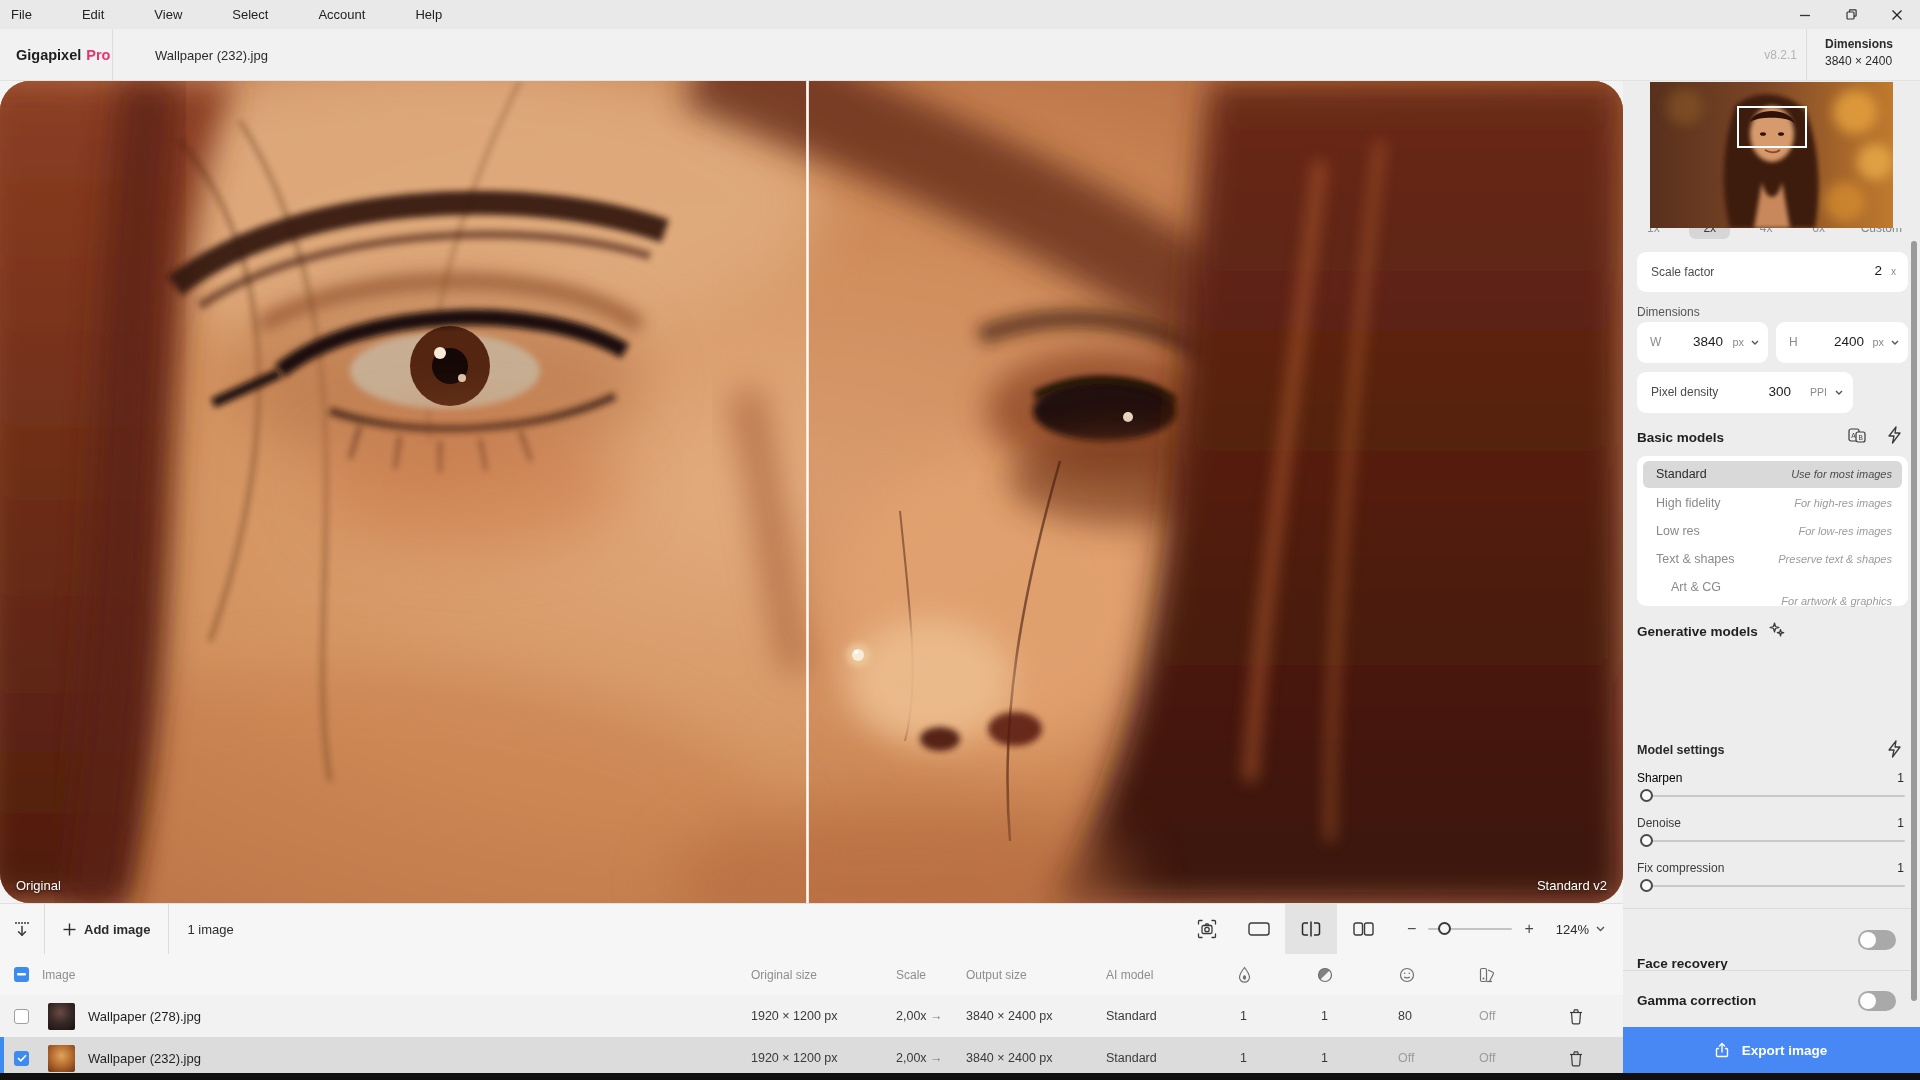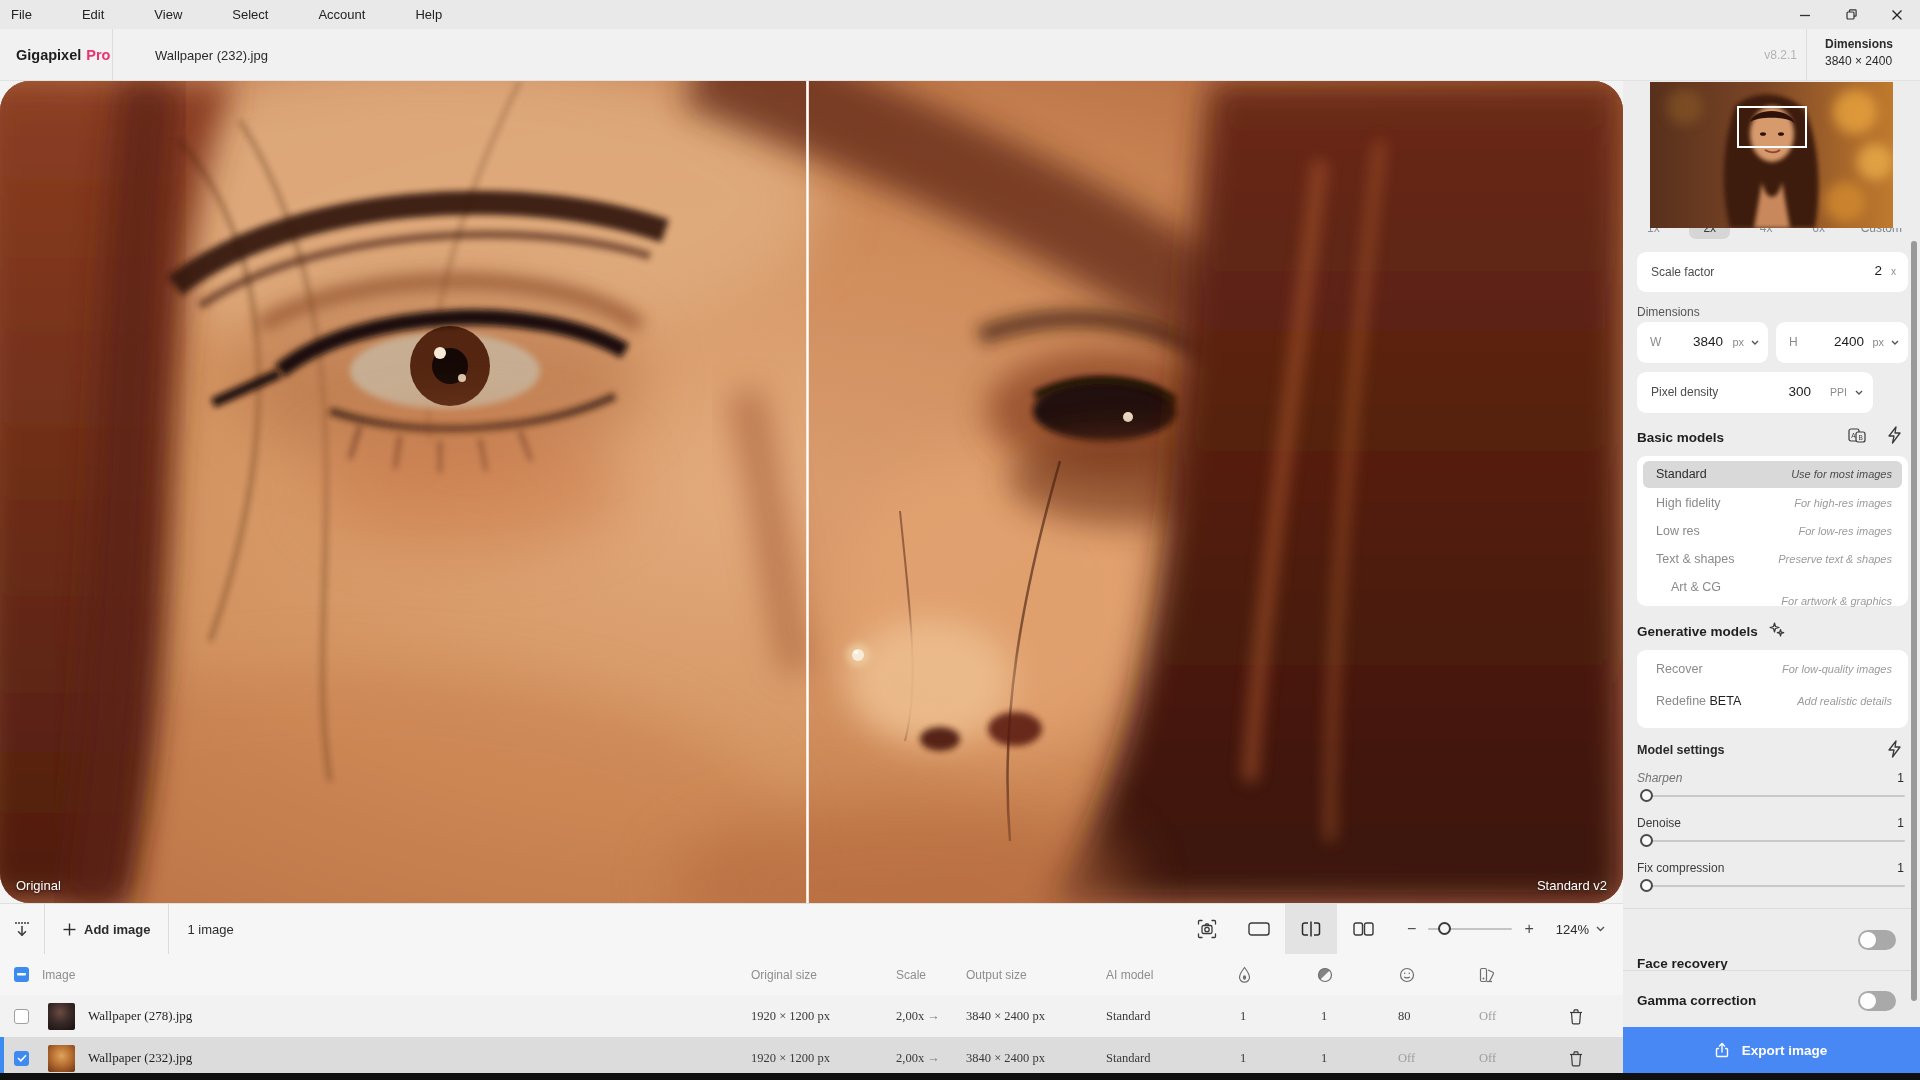--- a/index.html
+++ b/index.html
@@ -47,21 +47,21 @@
 
   
   .toolbar { left:0; top:903px; width:1623px; height:51px; background:#f6f6f6; border-top:1px solid #e0e0e0;
     display:flex; align-items:center; font-size:13px; color:#2c2c2c; }
   .tbtn { display:flex; align-items:center; gap:8px; padding:0 18px; height:51px; }
   .viewbtn { width:52px; height:51px; display:flex; align-items:center; justify-content:center; color:#3a3a3a; }
   .viewbtn.sel { background:#e3e3e3; }
 
   
   .thead { left:0; top:954px; width:1623px; height:41px; background:#f6f6f6; font-size:12px; color:#8e8e8e; }
-  .trow { left:0; width:1623px; height:42px; font-size:12.5px; color:#3a3a3a; background:#f2f2f2;font-family:Liberation Serif, serif; }
+  .trow { left:0; width:1623px; height:42px; font-size:12.5px; color:#3a3a3a; background:#f2f2f2; }
   .trow.sel { background:#dcdcdc; }
   .selbar { position:absolute; left:0; top:0; width:4px; height:42px; background:#3d8af0; }
   .cell { position:absolute; top:0; height:100%; display:flex; align-items:center; }
   .cb { width:15px; height:15px; border-radius:3px; background:#fff; border:1.5px solid #9f9f9f; }
   .cb.on { border:none; background:#3d8af0; display:flex; align-items:center; justify-content:center; }
   .thumb { width:27px; height:27px; border-radius:2px; }
   .off { color:#9c9c9c; }
   .blackstrip { left:0; top:1073px; width:1920px; height:7px; background:#101010; }
 
   .export-btn { left:1622px; top:1027px; width:298px; height:46px; background:#4788f5; color:#fff;
@@ -262,21 +262,21 @@
         </svg>
     </div>
     <div class="card" style="left:153px; top:241px; width:132px; height:41px;">
       <span class="abs slabel muted" style="left:13px; top:13px;">H</span>
       <span class="abs" style="left:58px; top:12px; font-size:13.5px; color:#1c1c1c;">2400</span>
       <span class="abs slabel muted" style="right:24px; top:14px; font-size:11px;">px</span>
       <svg class="abs caret" style="right:9px; top:18px;" width="8" height="5" viewBox="0 0 8 5" fill="none" stroke="#555" stroke-width="1.4">
           <path d="M1 1 L4 4 L7 1"></path>
         </svg>
     </div>
-    <div class="card" style="left:14px; top:291px; width:236px; height:41px;">
+    <div class="card" style="left:14px; top:291px; width:216px; height:41px;">
       <span class="abs slabel" style="left:14px; top:13px;">Pixel density</span>
       <span class="abs" style="right:62px; top:12px; font-size:13.5px; color:#1c1c1c;">300</span>
       <span class="abs slabel muted" style="right:26px; top:14px; font-size:10.5px;">PPI</span>
       <svg class="abs caret" style="right:10px; top:18px;" width="8" height="5" viewBox="0 0 8 5" fill="none" stroke="#555" stroke-width="1.4">
           <path d="M1 1 L4 4 L7 1"></path>
         </svg>
     </div>
 
     <div class="abs sheader" style="left:14px; top:349px;">Basic models</div>
     <svg class="abs" style="right:53px; top:346px;" width="19" height="17" viewBox="0 0 19 17" fill="none" stroke="#3a3a3a" stroke-width="1.2">
@@ -309,37 +309,27 @@
         <span class="abs mrow-name" style="left:13px; top:6px;margin-left:15px;">Art &amp; CG</span>
         <span class="abs mrow-desc" style="right:10px; top:21px;">For artwork &amp; graphics</span>
       </div>
     </div>
 
     <div class="abs sheader" style="left:14px; top:543px;">Generative models</div>
     <svg class="abs" style="left:145px; top:540px;" width="18" height="18" viewBox="0 0 18 18" fill="none" stroke="#3a3a3a" stroke-width="1.2" stroke-linejoin="round">
       <path d="M6.5 2 L7.5 5.5 L11 6.5 L7.5 7.5 L6.5 11 L5.5 7.5 L2 6.5 L5.5 5.5 Z"></path>
       <path d="M12.5 8.5 L13.2 11 L15.7 11.7 L13.2 12.4 L12.5 15 L11.8 12.4 L9.3 11.7 L11.8 11 Z"></path>
     </svg>
-    <div class="card" style="left:14px; top:569px; width:271px; height:78px;">
-      <div class="abs" style="left:6px; top:6px; width:259px; height:27px;">
-        <span class="abs mrow-name" style="left:13px; top:6px;">Recover</span>
-        <span class="abs mrow-desc" style="right:10px; top:7px;">For low-quality images</span>
-      </div>
-      <div class="abs" style="left:6px; top:38px; width:259px; height:27px;">
-        <span class="abs mrow-name" style="left:13px; top:6px;"><span>Redefine</span> <span style="color:#1f1f21;">BETA</span></span>
-        <span class="abs mrow-desc" style="right:10px; top:7px;">Add realistic details</span>
-      </div>
-    </div>
 
     <div class="abs" style="left:14px; top:662px; font-size:12.5px; font-weight:bold; color:#2a2a2a;">Model settings</div>
     <svg class="abs" style="right:18px; top:659px;" width="15" height="18" viewBox="0 0 15 18" fill="none" stroke="#3a3a3a" stroke-width="1.3" stroke-linejoin="round">
       <path d="M9 1 L2 10 h5 l-1.5 7 L13 7 H8 Z"></path>
     </svg>
 
-    <div class="abs slabel" style="left:14px; top:690px; color:#737373;font-style:italic;">Sharpen</div>
+    <div class="abs slabel" style="left:14px; top:690px; color:#000000;">Sharpen</div>
     <div class="abs" style="right:16px; top:690px; font-size:12px; color:#2b2b2b;">1</div>
     <div class="slider-track" style="left:17px; top:714px; width:265px;">
         <div class="slider-knob" style="left:0;"></div>
       </div>
 
     <div class="abs slabel" style="left:14px; top:735px; color:#3c3c3c;">Denoise</div>
     <div class="abs" style="right:16px; top:735px; font-size:12px; color:#2b2b2b;">1</div>
     <div class="slider-track" style="left:17px; top:759px; width:265px;">
         <div class="slider-knob" style="left:0;"></div>
       </div>

